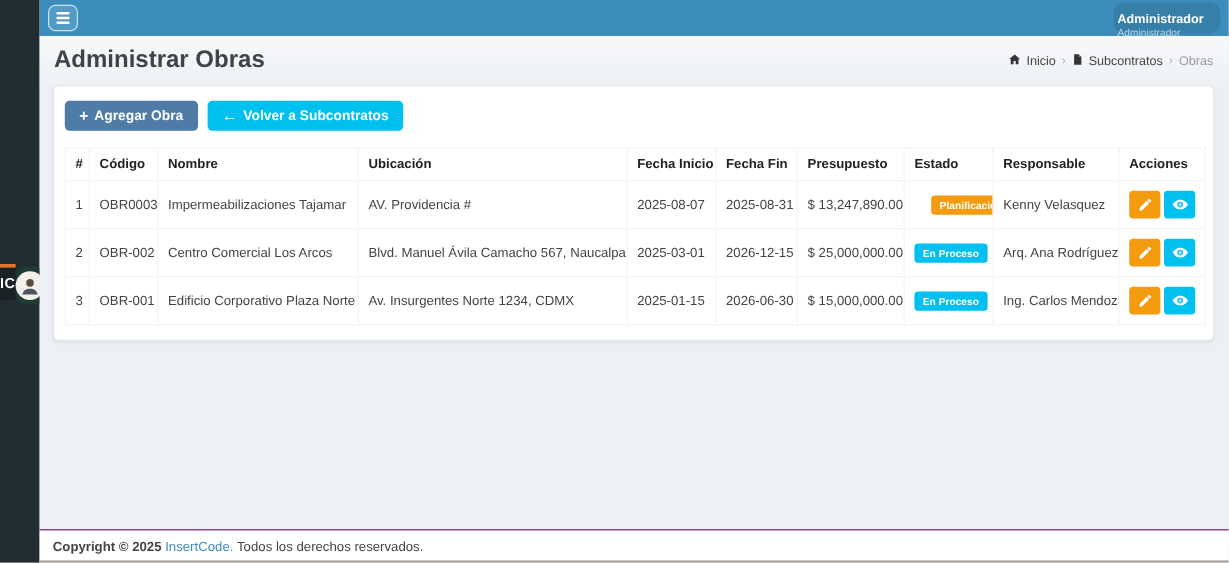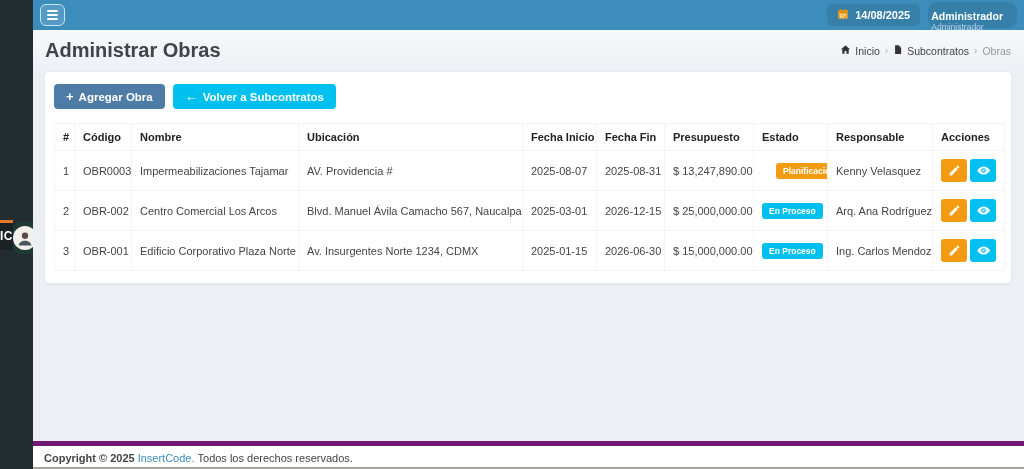--- a/index.html
+++ b/index.html
@@ -61,21 +61,21 @@
   td{color:#444;}
   .col-num{width:20px;} .col-cod{width:57px;} .col-nom{width:167px;} .col-ubi{width:224px;}
   .col-fi{width:74px;} .col-ff{width:68px;} .col-pre{width:89px;} .col-est{width:74px;}
   .col-res{width:105px;} .col-acc{width:72px;}
   .badge{display:inline-block;color:#fff;font-size:8.5px;font-weight:bold;padding:3px 7px;border-radius:3px;}
   .action-btns{display:flex;gap:3px;}
   .abtn{width:30px;height:23px;border:none;border-radius:3px;display:flex;align-items:center;justify-content:center;cursor:pointer;}
   .abtn.edit{background:var(--edit-btn);}
   .abtn.view{background:var(--view-btn);}
 
-  .footer{height:28px;background:#fff;border-top:5px solid #701a75;display:flex;align-items:center;
+  .footer{height:28px;background:#fff;border-top:1px solid #701a75;display:flex;align-items:center;
           padding:0 11px;font-size:11px;color:#444;flex-shrink:0;gap:3px;}
   .footer b{font-weight:bold;}
   .footer .brand{color:var(--link);font-weight:normal;cursor:pointer;}
   .hscrollbar{position:absolute;left:0;bottom:0;width:100%;height:2px;background:#aaa39b;}
 </style>
 </head>
 <body>
 
 <div class="app">
 
@@ -192,38 +192,20 @@
 
   <div class="main">
 
     <header class="navbar">
       <div class="hamburger">
         <span></span>
           <span></span>
           <span></span>
       </div>
       <div class="nav-spacer"></div>
-      <div class="nav-badge">
-        <span>
-          <svg width="12" height="12" viewBox="0 0 24 24">
-              <rect x="2.5" y="4.5" width="19" height="17" rx="2" fill="#f5a52a"></rect>
-              <rect x="2.5" y="4.5" width="19" height="5.5" fill="#dd8f13"></rect>
-              <rect x="6" y="1.8" width="3" height="5.4" rx="1.2" fill="#dd8f13"></rect>
-              <rect x="15" y="1.8" width="3" height="5.4" rx="1.2" fill="#dd8f13"></rect>
-              <g fill="#fff">
-                <rect x="6" y="12.5" width="2.6" height="2.4"></rect>
-                <rect x="10.7" y="12.5" width="2.6" height="2.4"></rect>
-                <rect x="15.4" y="12.5" width="2.6" height="2.4"></rect>
-                <rect x="6" y="16.5" width="2.6" height="2.4"></rect>
-                <rect x="10.7" y="16.5" width="2.6" height="2.4"></rect>
-              </g>
-            </svg>
-        </span>
-        <span>14/08/2025</span>
-      </div>
       <div class="user-chip">
         <span class="chip-avatar">
           <svg width="15" height="15" viewBox="0 0 24 24">
               <circle cx="12" cy="9" r="4.2" fill="#5a4a3f"></circle>
               <path d="M3.5 22c.6-4.6 4.4-6.5 8.5-6.5s7.9 1.9 8.5 6.5z" fill="#4a5560"></path>
             </svg>
         </span>
         <span class="chip-texts">
           <span class="chip-name">Administrador</span>
           <span class="chip-role">Administrador</span>

